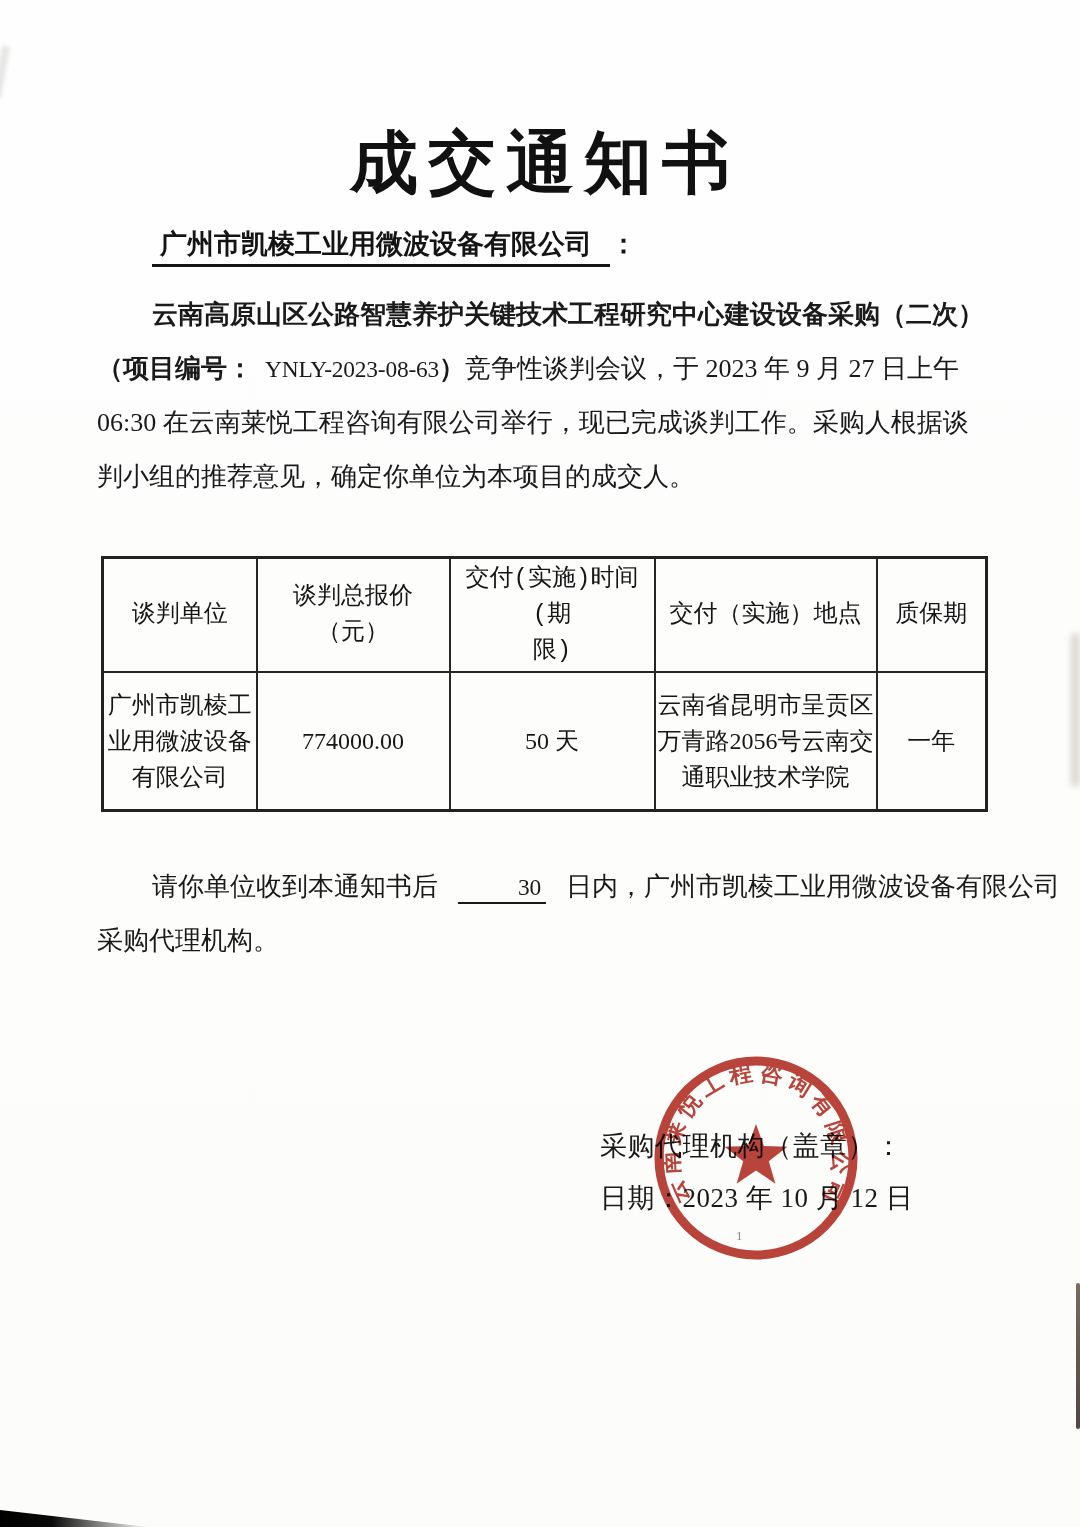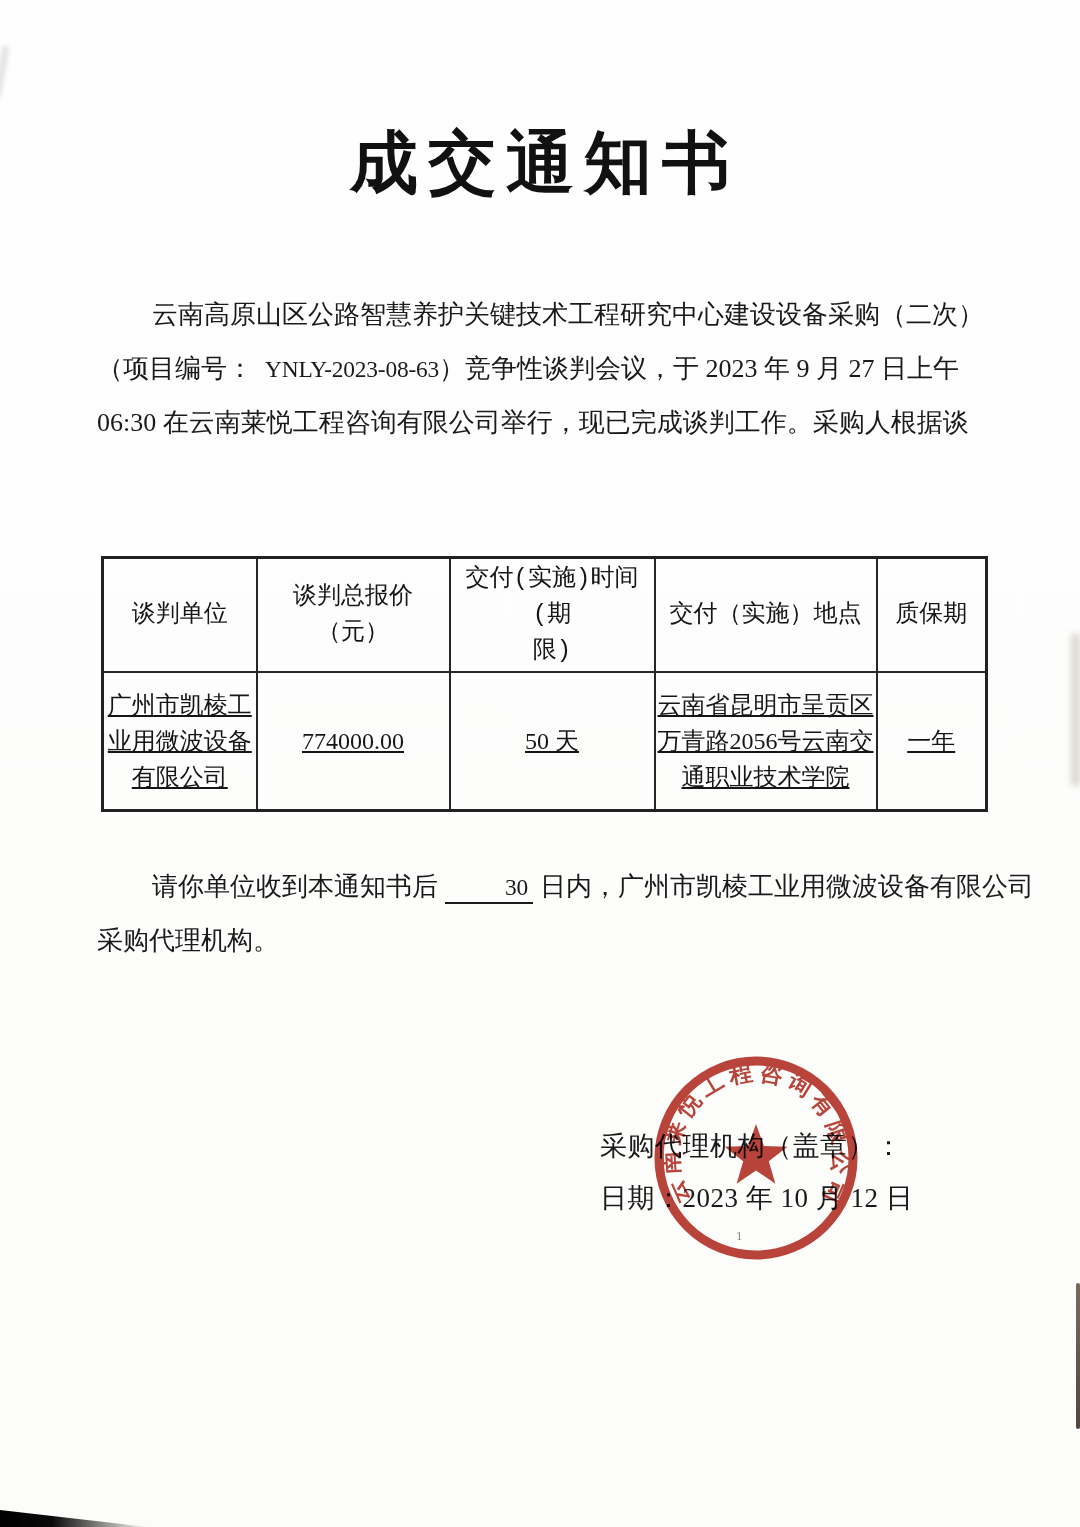--- a/index.html
+++ b/index.html
@@ -35,52 +35,52 @@
     border-bottom:3px solid #151515;
     padding:0 18px 2px 8px;
   }
   
   .para{
     position:absolute;top:288px;left:97px;width:900px;
     font-size:26px;line-height:54px;color:#1a1a1a;
   }
   .pline{white-space:nowrap;}
   .indent{text-indent:55px;}
-  .b{font-weight:400;}
+  .b{font-weight:700;}
   .latin{font-size:.9em;letter-spacing:-.2px;}
   .code{margin-left:12px;font-weight:400;}
   
   .award-table{
     position:absolute;top:556px;left:101px;
     width:884px;
     border-collapse:collapse;
     table-layout:fixed;
     font-size:24px;color:#161616;
   }
   .award-table th,.award-table td{
     border:2px solid #262626;
     text-align:center;vertical-align:middle;
     font-weight:400;
     white-space:pre-line;
     line-height:36px;
     padding:2px;
   }
   .award-table{border:3px solid #222;}
   .award-table thead tr{height:88px;font-family:Liberation Mono, monospace;}
-  .award-table tbody tr{height:138px;text-decoration:underline;}
+  .award-table tbody tr{height:138px;}
   
   .closing{
     position:absolute;top:860px;left:97px;width:900px;
     font-size:26px;line-height:54px;color:#1a1a1a;
   }
   .blank{
     display:inline-block;min-width:88px;
     border-bottom:2px solid #1b1b1b;
     text-align:center;line-height:30px;
-    margin:0 7px;
+    margin:0 20px;
   }
   
   .sig{
     position:absolute;top:1120px;left:600px;
     font-size:27px;color:#1a1a1a;letter-spacing:.5px;
     line-height:52px;
   }
   
   .seal{
     position:absolute;left:650px;top:1052px;
@@ -127,25 +127,27 @@
 
 <div class="page">
 
   <div class="art left-streak"></div>
   <div class="art edge-smudge"></div>
   <div class="art edge-line"></div>
   <div class="art corner-wedge"></div>
 
   <div class="title">成交通知书</div>
 
+  <div class="recipient"><span class="uname">广州市凯棱工业用微波设备有限公司</span><span>：</span></div>
 
   <div class="para">
     <div class="pline indent b">云南高原山区公路智慧养护关键技术工程研究中心建设设备采购（二次）</div>
     <div class="pline"><span class="b">（项目编号：</span><span class="latin code">YNLY-2023-08-63</span><span class="b">）</span><span>竞争性谈判会议，于 2023 年 9 月 27 日上午</span></div>
     <div class="pline">06:30 在云南莱悦工程咨询有限公司举行，现已完成谈判工作。采购人根据谈</div>
+    <div class="pline">判小组的推荐意见，确定你单位为本项目的成交人。</div>
   </div>
 
   <table class="award-table">
     <colgroup>
       <col style="width:154px">
       <col style="width:193px">
       <col style="width:205px">
       <col style="width:222px">
       <col style="width:110px">
     </colgroup>

